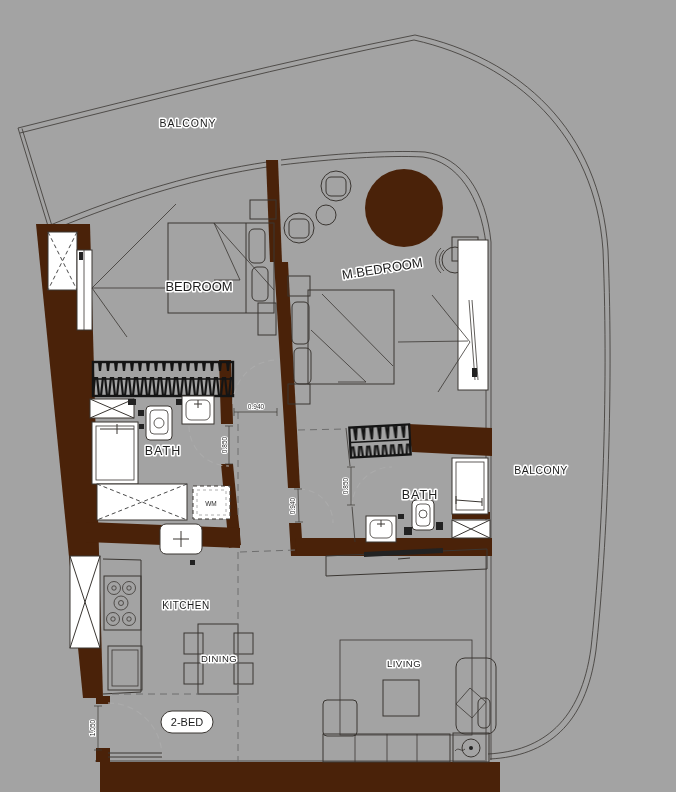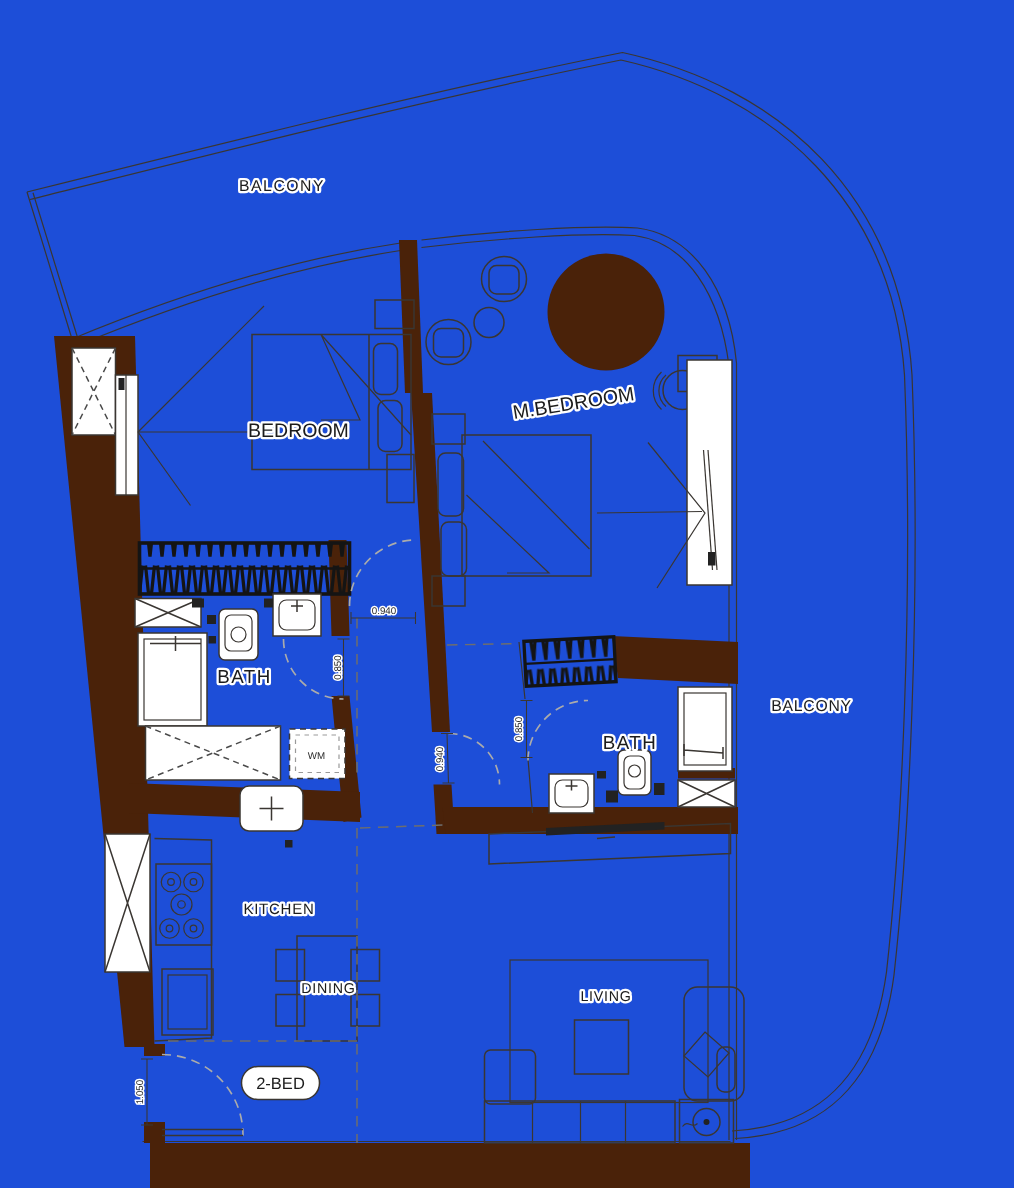--- a/index.html
+++ b/index.html
@@ -1,16 +1,16 @@
 <!DOCTYPE html>
 <html><head>
 <meta charset="utf-8">
 <style>
   html,body{margin:0;padding:0;background:#fff;}
-  .stage{width:676px;height:792px;position:relative;background:#1d4ed8;overflow:hidden;}
+  .stage{width:676px;height:792px;position:relative;background:#a3a3a3;overflow:hidden;}
   svg{display:block;}
   .ln{fill:none;stroke:#3A3632;stroke-width:1;}
   .lnt{fill:none;stroke:#3A3632;stroke-width:0.8;}
   .wh{fill:#fff;stroke:#3A3632;stroke-width:1;}
   .dk{fill:#222;stroke:none;}
   .arc{fill:none;stroke:#ABABAB;stroke-width:1.1;stroke-dasharray:6 4;}
   .bnd{fill:none;stroke:#6E6E6E;stroke-width:1;stroke-dasharray:7 5;}
   .shx{fill:none;stroke:#4a4a4a;stroke-width:1;stroke-dasharray:4 3;}
   .xx{fill:none;stroke:#3A3632;stroke-width:1;}
   .dimln{fill:none;stroke:#3A3632;stroke-width:0.7;}

